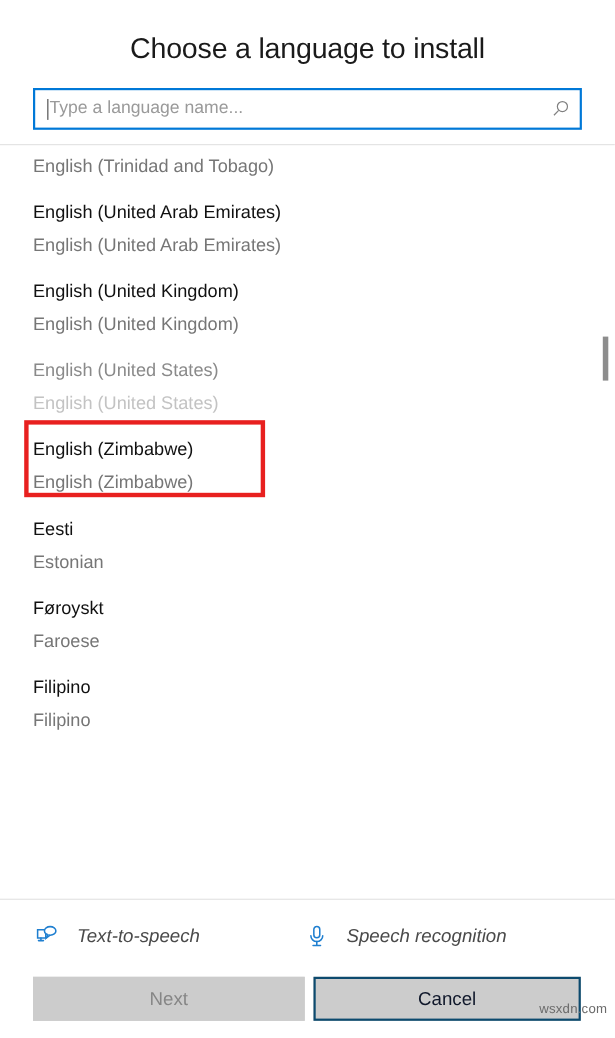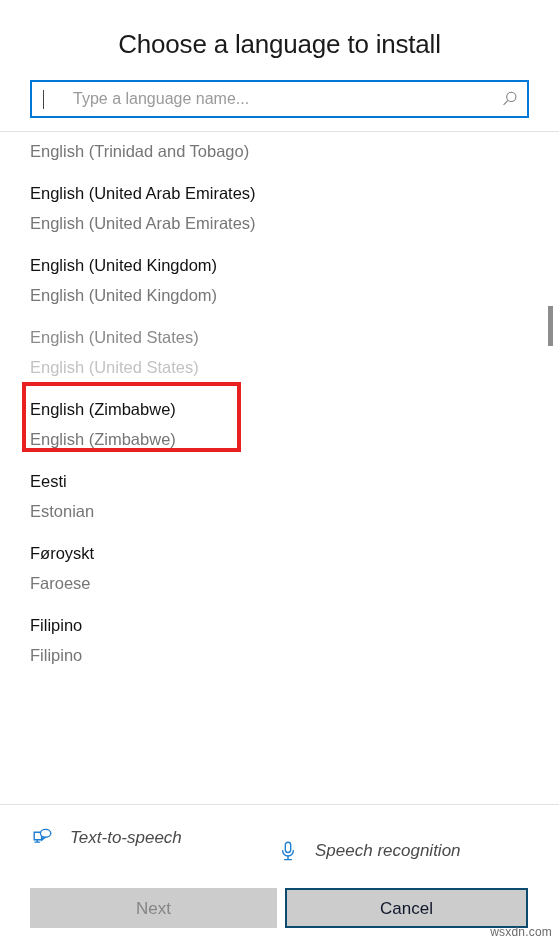--- a/index.html
+++ b/index.html
@@ -171,21 +171,21 @@
   }
 
   .feature {
     display: flex;
     align-items: center;
     gap: 14px;
     height: 34px;
     font-style: italic;
   }
   .feature:nth-child(1) { width: 245px; }
-  .feature:nth-child(2) { width: 245px; margin-top: 13px; }
+  .feature:nth-child(2) { width: 245px; }
   .feature:nth-child(3) { width: 245px; }
 
   .feature-icon {
     width: 26px;
     height: 26px;
     display: flex;
     align-items: center;
     justify-content: center;
     color: #1f7fd0;
     flex: 0 0 auto;
@@ -229,37 +229,37 @@
   }
 
   .btn-cancel {
     width: 243px;
     color: #0f172a;
   }
 
   .watermark {
     position: absolute;
     right: 7px;
-    bottom: 5px;
+    bottom: 20px;
     font-size: 12px;
     color: #6b6b6b;
     font-family: "Liberation Sans", sans-serif;
     letter-spacing: 0.2px;
   }
 </style>
 </head>
 <body>
 
 <div class="dialog">
 
   <div class="header">
     <div class="page-title">Choose a language to install</div>
   </div>
 
-  <div class="search-wrap" style="border-color: rgb(0, 120, 215); gap: 28px;">
+  <div class="search-wrap" style="border-color: rgb(0, 120, 215);">
     <div class="search-caret"></div>
     <input class="search-input" type="text" placeholder="Type a language name..." style="">
     <span class="search-icon">
       <svg width="18" height="18" viewBox="0 0 18 18" fill="none" stroke="currentColor" stroke-width="1.1">
         <circle cx="10.3" cy="6.9" r="4.6"></circle>
         <line x1="6.9" y1="10.4" x2="2.6" y2="14.8"></line>
       </svg>
     </span>
   </div>
 

